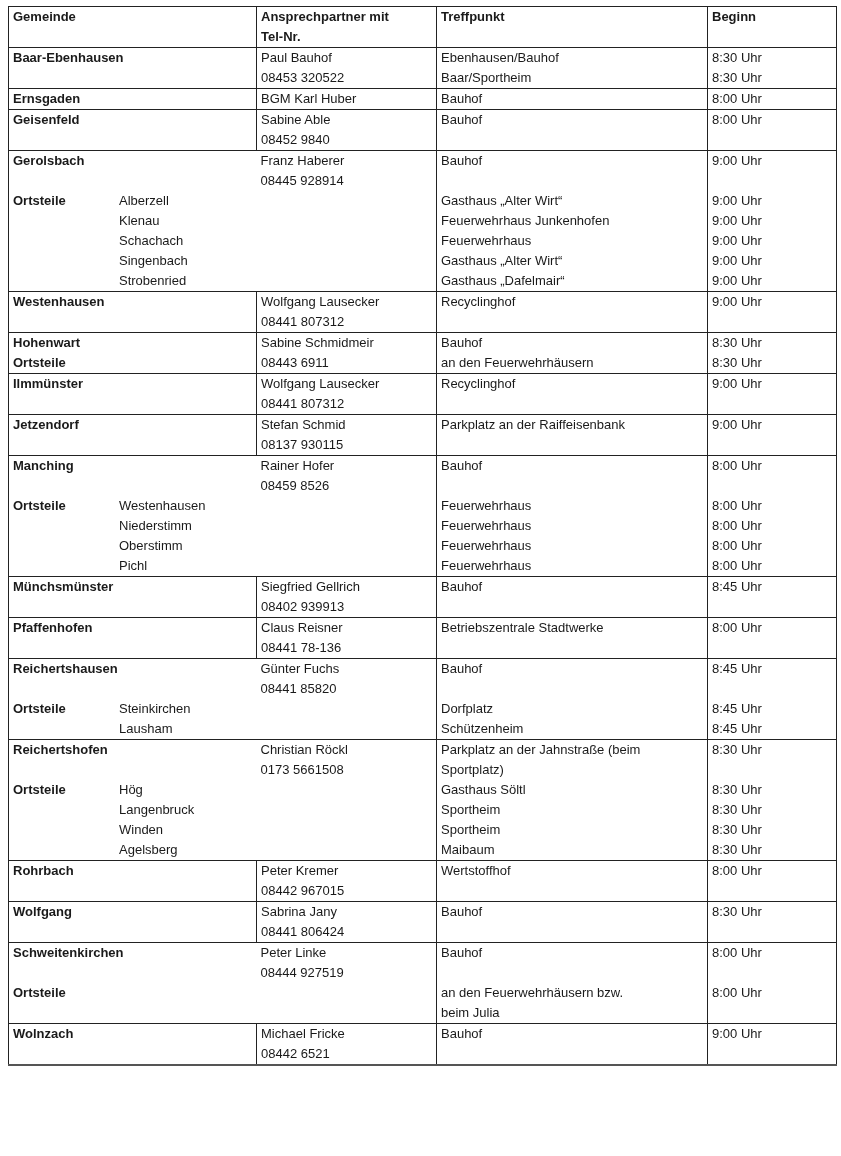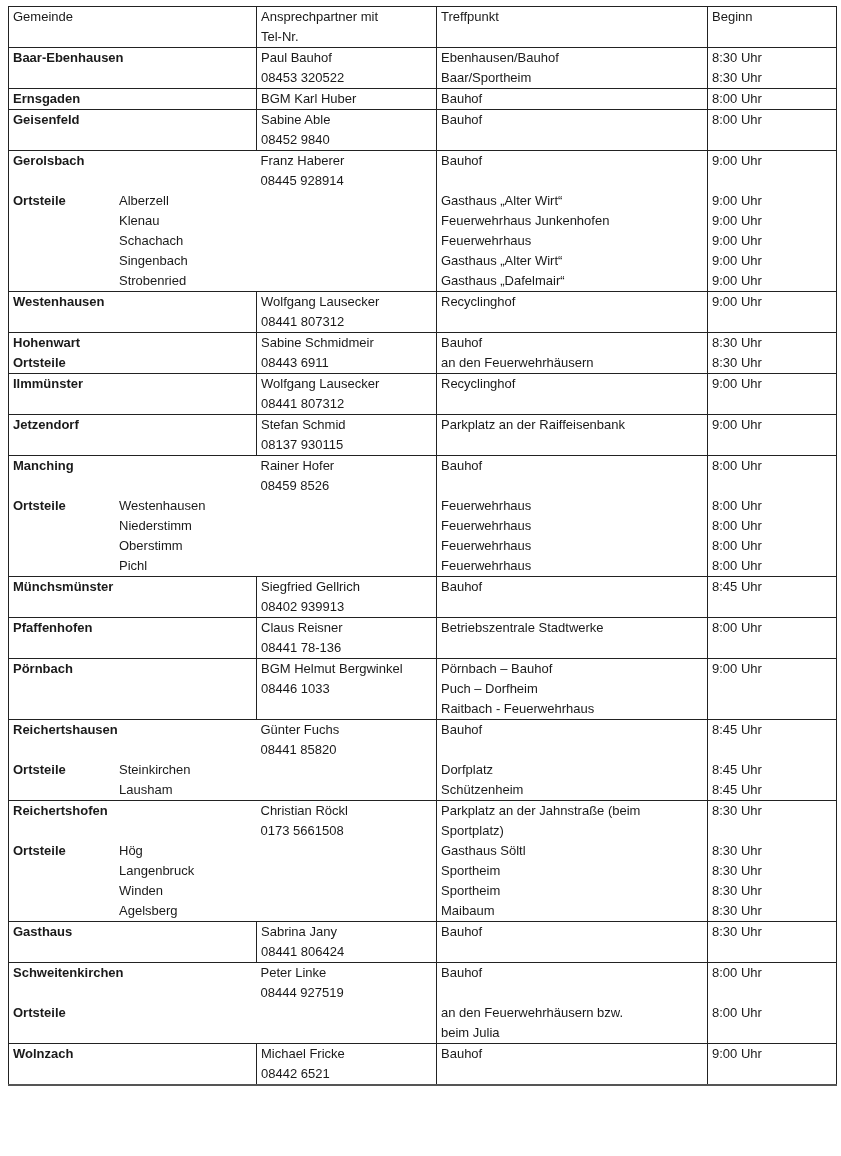--- a/index.html
+++ b/index.html
@@ -16,21 +16,21 @@
   #schedule col.c3 { width: 271px; }
   #schedule col.c4 { width: 129px; }
   #schedule td, #schedule th {
     border: 1.5px solid #222;
     vertical-align: top;
     padding: 0 4px;
     line-height: 20px;
     text-align: left;
     font-weight: normal;
   }
-  #schedule th { font-weight: normal; height: 40px; }
+  #schedule th { font-weight: bold; height: 40px; }
   #schedule tr.noinner td.c1cell { border-right: none; }
   #schedule tr.noinner td.c2cell { border-left: none; }
   .bold { font-weight: bold; }
   .line { display: block; height: 20px; white-space: nowrap; }
   .ort-grid { display: grid; grid-template-columns: 106px 1fr; }
   .ort-label { font-weight: bold; }
   .gap { height: 20px; display: block; }
   #schedule tr:last-child td { border-bottom: 2px solid #555; }
 </style>
 </head>
@@ -266,37 +266,20 @@
           <span class="line">Claus Reisner</span>
           <span class="line">08441 78-136</span>
         </td>
         <td>
           <span class="line">Betriebszentrale Stadtwerke</span>
         </td>
         <td>
           <span class="line">8:00 Uhr</span>
         </td>
       </tr>
-      <tr>
-        <td class="c1cell">
-          <span class="line bold">Pörnbach</span>
-        </td>
-        <td class="c2cell">
-          <span class="line">BGM Helmut Bergwinkel</span>
-          <span class="line">08446 1033</span>
-        </td>
-        <td>
-          <span class="line">Pörnbach – Bauhof</span>
-          <span class="line">Puch – Dorfheim</span>
-          <span class="line">Raitbach - Feuerwehrhaus</span>
-        </td>
-        <td>
-          <span class="line">9:00 Uhr</span>
-        </td>
-      </tr>
       <tr class="noinner">
         <td class="c1cell">
           <span class="line bold">Reichertshausen</span>
           <span class="gap"></span>
           <div class="ort-grid">
             <span class="line ort-label">Ortsteile</span>
             <div>
               <span class="line">Steinkirchen</span>
               <span class="line">Lausham</span>
             </div>
@@ -349,21 +332,36 @@
           <span class="line">8:30 Uhr</span>
           <span class="line"></span>
           <span class="line">8:30 Uhr</span>
           <span class="line">8:30 Uhr</span>
           <span class="line">8:30 Uhr</span>
           <span class="line">8:30 Uhr</span>
         </td>
       </tr>
       <tr>
         <td class="c1cell">
-          <span class="line bold">Gasthaus</span>
+          <span class="line bold">Rohrbach</span>
+        </td>
+        <td class="c2cell">
+          <span class="line">Peter Kremer</span>
+          <span class="line">08442 967015</span>
+        </td>
+        <td>
+          <span class="line">Wertstoffhof</span>
+        </td>
+        <td>
+          <span class="line">8:00 Uhr</span>
+        </td>
+      </tr>
+      <tr>
+        <td class="c1cell">
+          <span class="line bold">Wolfgang</span>
         </td>
         <td class="c2cell">
           <span class="line">Sabrina Jany</span>
           <span class="line">08441 806424</span>
         </td>
         <td>
           <span class="line">Bauhof</span>
         </td>
         <td>
           <span class="line">8:30 Uhr</span>

